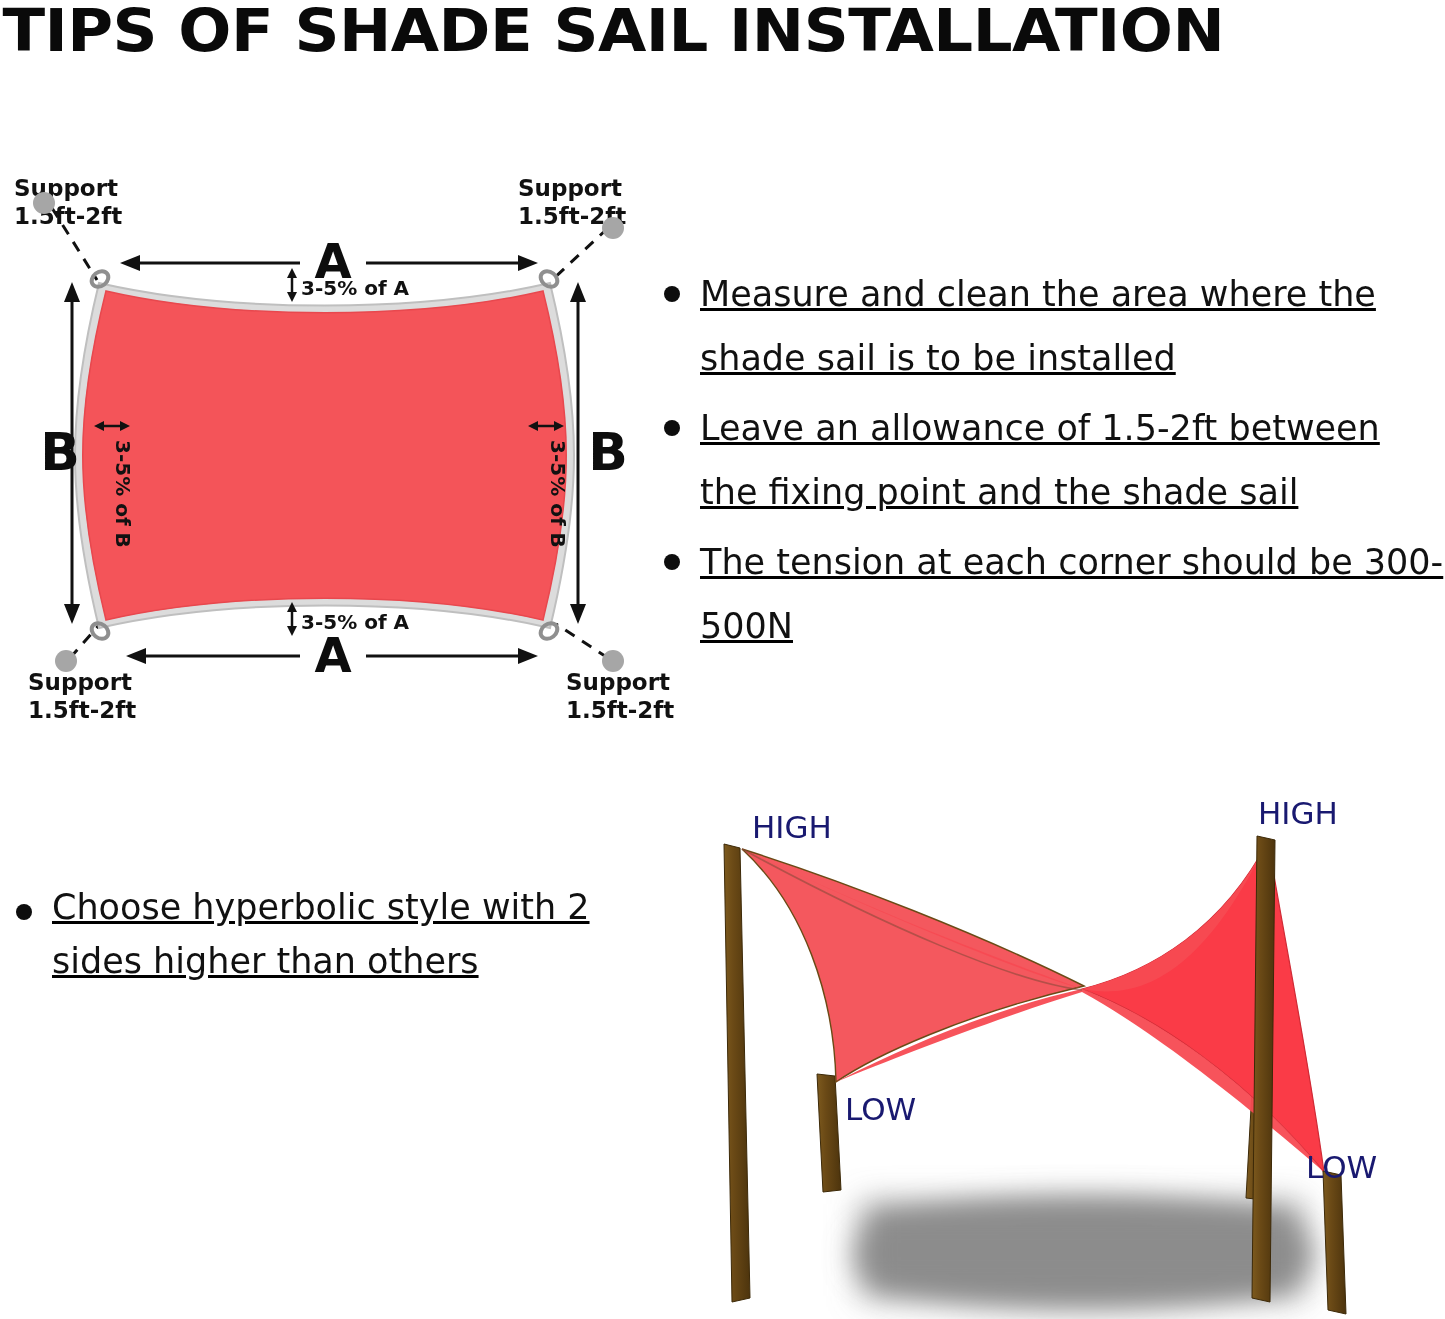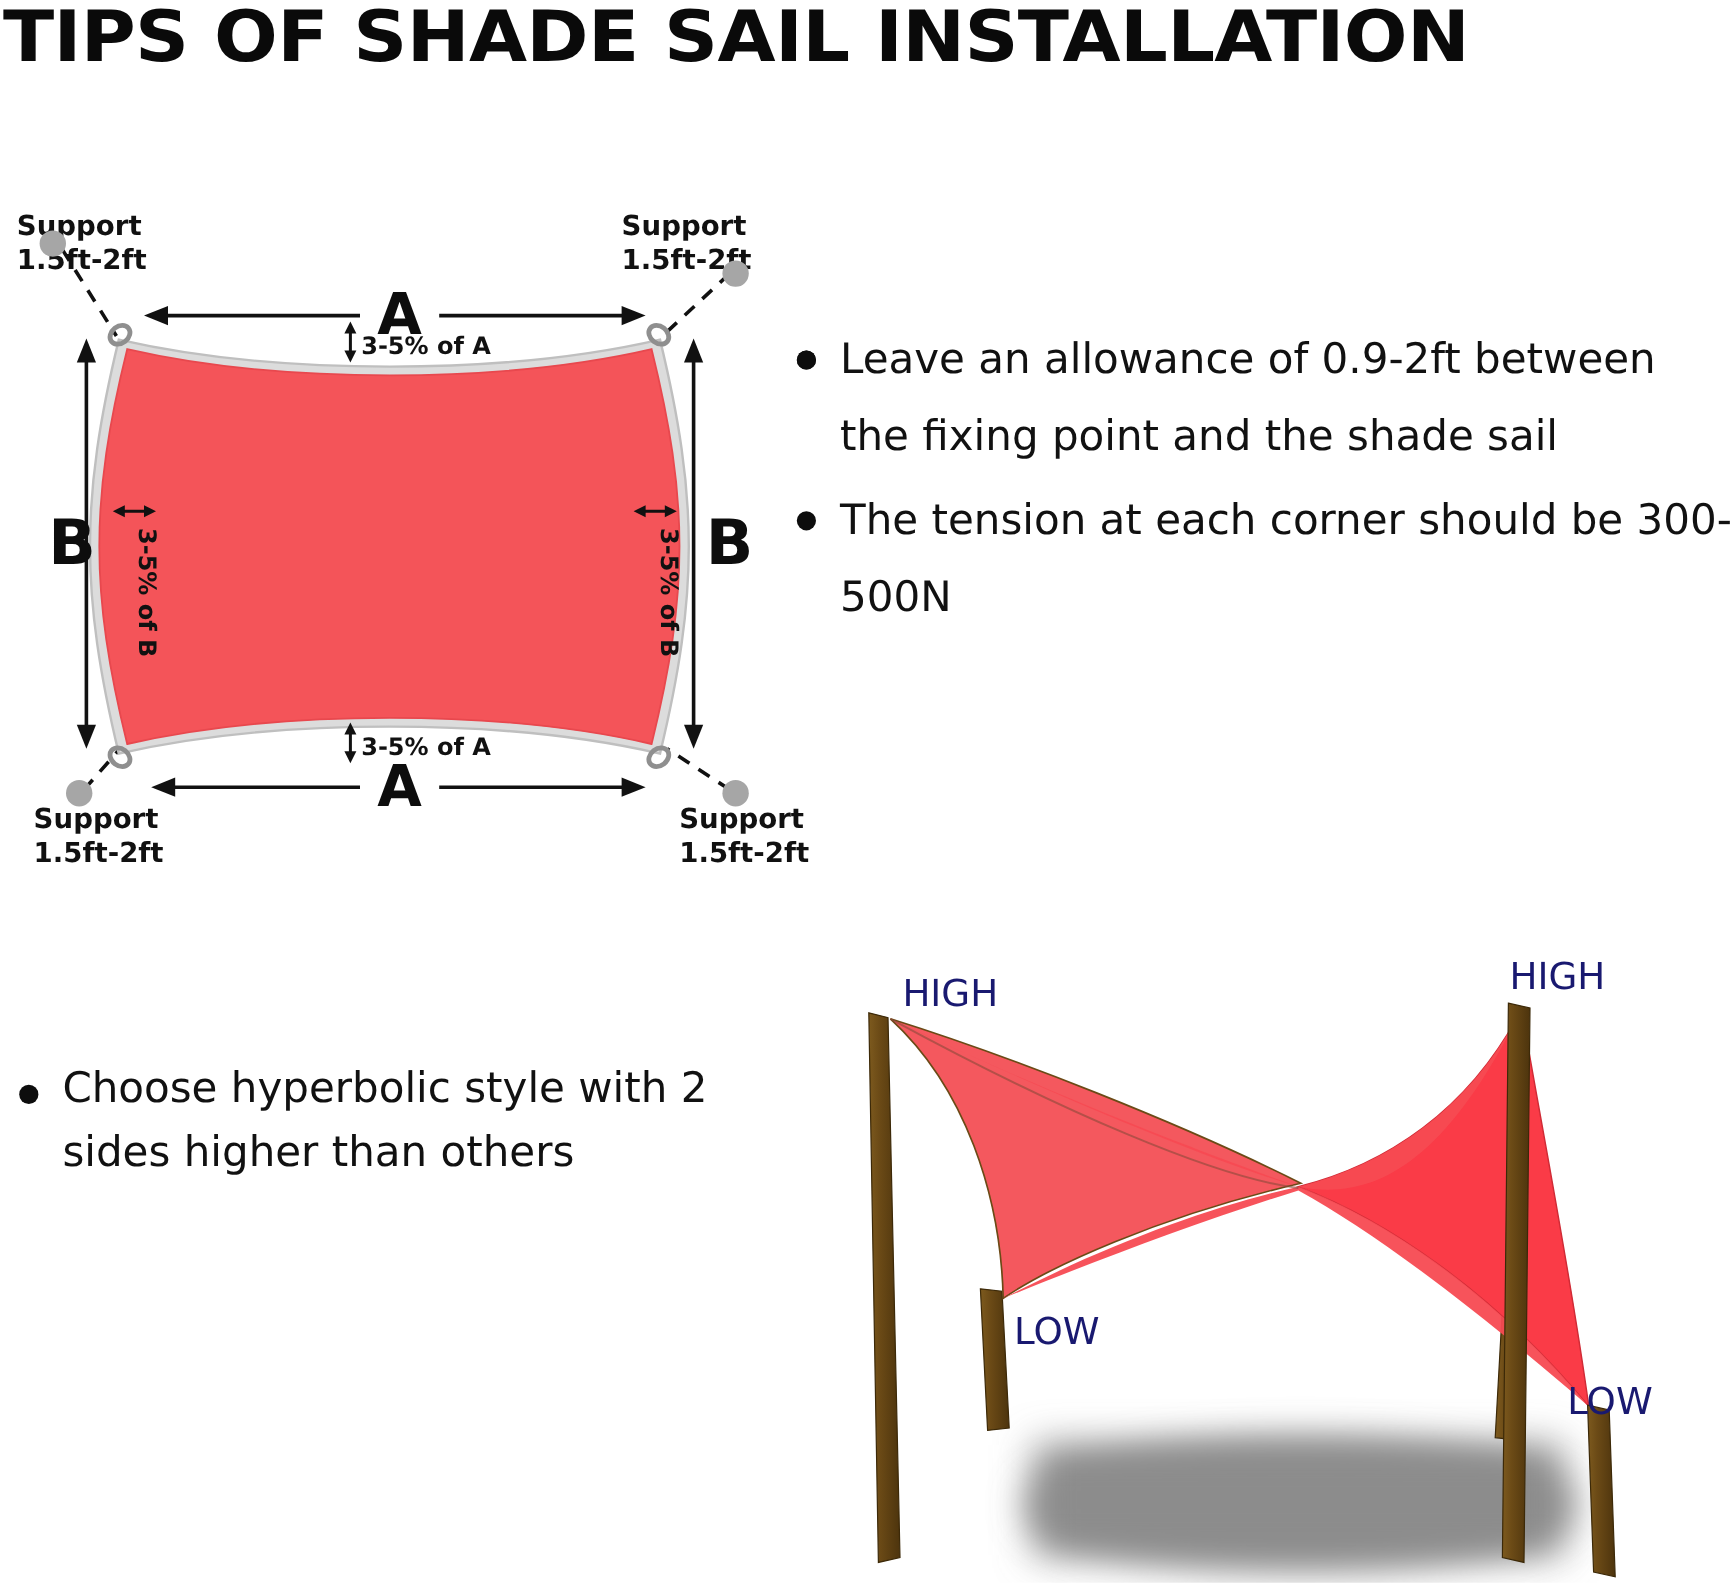--- a/index.html
+++ b/index.html
@@ -16,21 +16,21 @@
     font-weight:bold;
     font-size:59px;
     letter-spacing:-0.5px;
     transform:scaleX(1.06);
     line-height:1;
     white-space:nowrap;
     color:#0a0a0a;
   }
 
   
-  .panel{position:absolute;}
+  .panel{position:absolute;text-decoration:underline;}
   #rect-diagram{left:0;top:150;width:660px;height:600px;}
   #rect-diagram{left:0px;top:150px;}
   #tips-right{left:648px;top:262px;width:800px;}
   #tips-bottom{left:0px;top:880px;width:630px;}
   #hyper-diagram{left:684px;top:786px;width:769px;height:533px;}
 
   
   ul.tips{list-style:none;margin:0;padding:0;}
   ul.tips li{
     position:relative;
@@ -167,24 +167,25 @@
       <text class="lbl" x="551" y="290" font-size="20" font-weight="bold" fill="#111" transform="rotate(90 551 290)">3-5% of B</text>
     </g>
 
   </svg>
 </div>
 
 <div class="panel" id="tips-right">
   <ul class="tips">
     <li>
       <span class="dot"></span>
-    </li>
-    <li>
-      <span class="dot"></span>
-      <span>Leave an allowance of 0.9-2ft between the fixing point and the shade sail</span>
+      <span>Measure and clean the area where the shade sail is to be installed</span>
+    </li>
+    <li>
+      <span class="dot"></span>
+      <span>Leave an allowance of 1.5-2ft between the fixing point and the shade sail</span>
     </li>
     <li>
       <span class="dot"></span>
       <span>The tension at each corner should be 300-500N</span>
     </li>
   </ul>
 </div>
 
 <div class="panel" id="tips-bottom">
   <ul class="tips">

